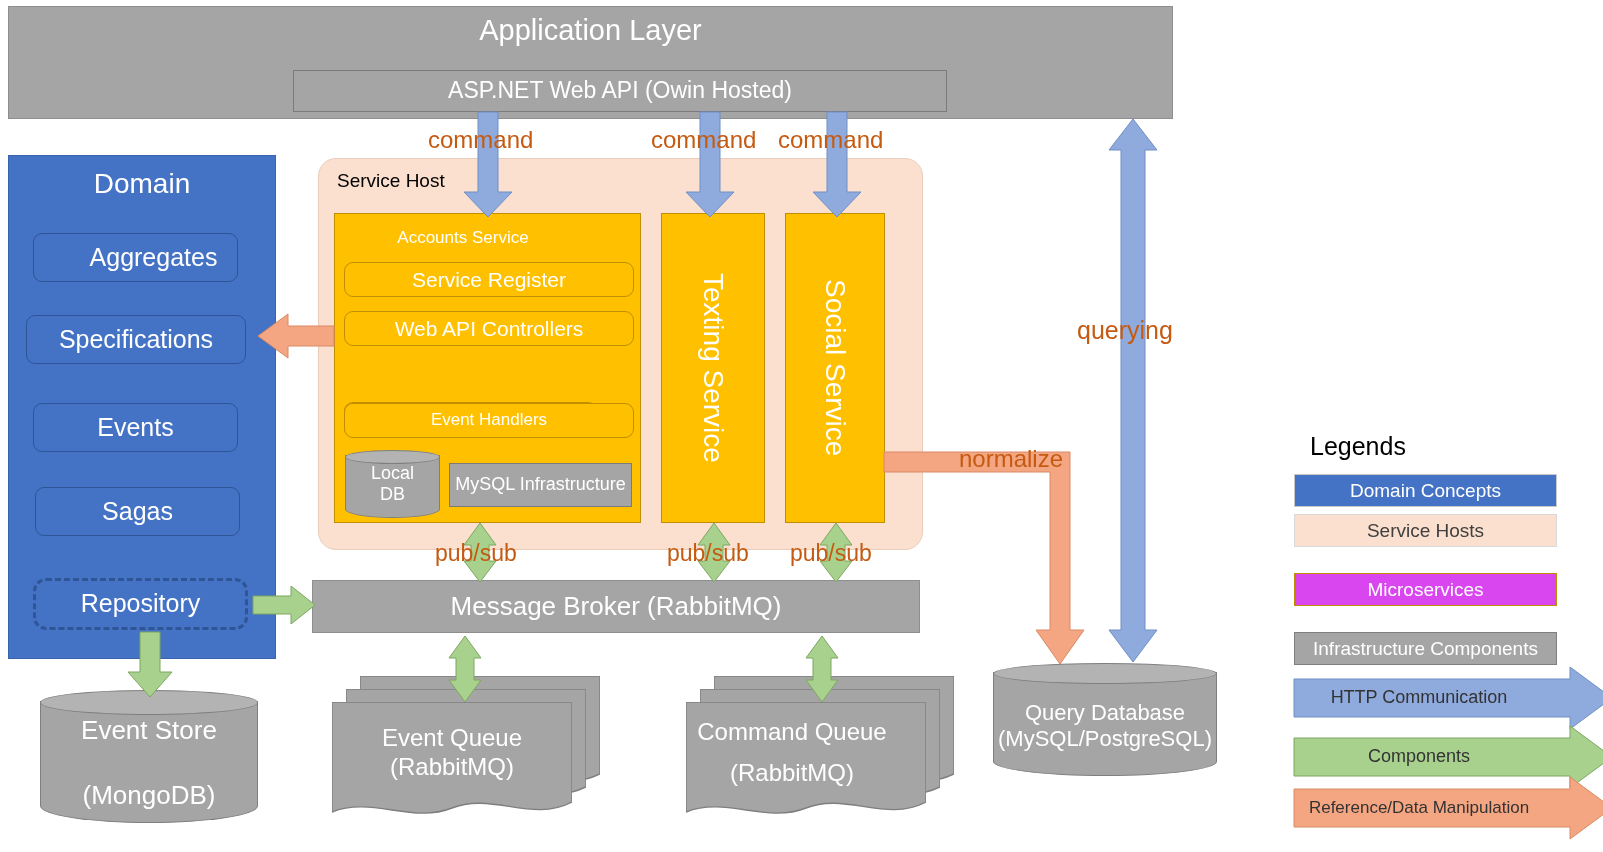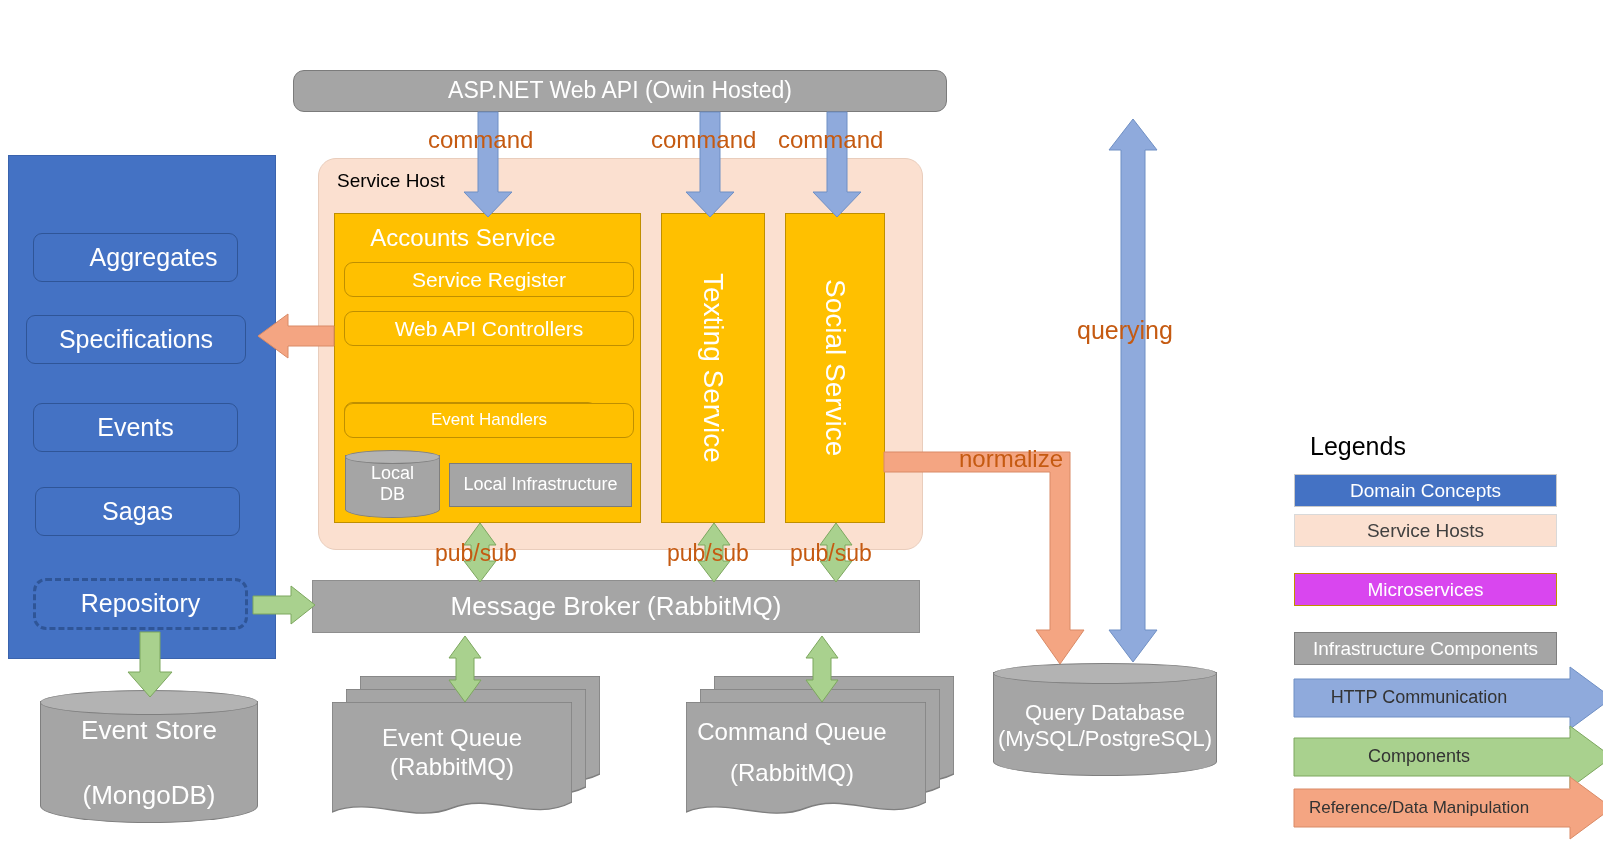--- a/index.html
+++ b/index.html
@@ -3,21 +3,21 @@
 <meta charset="utf-8">
 <style>
   html,body{margin:0;padding:0;background:#ffffff;}
   body{width:1603px;height:852px;overflow:hidden;font-family:"Liberation Sans",sans-serif;}
   #stage{position:relative;width:1603px;height:852px;background:#fff;}
   .abs{position:absolute;box-sizing:border-box;}
   .ctr{display:flex;align-items:center;justify-content:center;text-align:center;line-height:1.1;}
 
   
   .gray-block{background:#A5A5A5;border:1px solid #8e8e8e;color:#fff;}
-  .gray-sub{background:#A5A5A5;border:1px solid #7b7b7b;color:#fff;border-radius:11px;}
+  .gray-sub{background:#A5A5A5;border:1px solid #7b7b7b;color:#fff;border-radius:0;}
   .blue-panel{background:#4472C4;border:1px solid #3a63ad;color:#fff;}
   .blue-item{background:transparent;border:1.5px solid #2F5597;border-radius:9px;color:#fff;}
   .blue-item-dashed{background:transparent;border:3px dashed #2F5597;border-radius:13px;color:#fff;}
   .host-panel{background:#FBE0D0;border:1px solid #e9cdbc;border-radius:18px;}
   .ms-box{background:#FFC000;border:1px solid #bf8f00;color:#fff;}
   .ms-item{background:#FFC000;border:1.5px solid #bf8f00;border-radius:9px;color:#fff;}
   .infra-box{background:#A5A5A5;border:1.5px solid #7b7b7b;color:#fff;}
 
   .vert{writing-mode:vertical-rl;}
 
@@ -38,25 +38,31 @@
   svg.ov{position:absolute;left:0;top:0;width:1603px;height:852px;overflow:visible;pointer-events:none;}
 
   
   .lg-swatch{display:flex;align-items:center;justify-content:center;text-align:center;}
 </style>
 </head>
 <body>
 
 <div id="stage">
 
+  <div class="abs gray-block ctr" style="left:8px;top:6px;width:1165px;height:113px;align-items:flex-start;padding-top:8px;">
+    <span style="font-size:29px;">Application Layer</span>
+  </div>
   <div class="abs gray-sub ctr" style="left:293px;top:70px;width:654px;height:42px;">
     <span style="font-size:23px;">ASP.NET Web API (Owin Hosted)</span>
   </div>
 
   <div class="abs blue-panel" style="left:8px;top:155px;width:268px;height:504px;"></div>
+  <div class="abs ctr" style="left:8px;top:165px;width:268px;height:38px;color:#fff;font-size:28px;">
+    <span>Domain</span>
+  </div>
 
   <div class="abs blue-item ctr" style="left:33px;top:233px;width:205px;height:49px;">
     <span style="font-size:25px;margin-left:36px;">Aggregates</span>
   </div>
   <div class="abs blue-item ctr" style="left:26px;top:315px;width:220px;height:49px;">
     <span style="font-size:25px;">Specifications</span>
   </div>
   <div class="abs blue-item ctr" style="left:33px;top:403px;width:205px;height:49px;">
     <span style="font-size:25px;">Events</span>
   </div>
@@ -66,21 +72,21 @@
   <div class="abs blue-item-dashed ctr" style="left:33px;top:578px;width:215px;height:52px;">
     <span style="font-size:25px;">Repository</span>
   </div>
 
   <div class="abs host-panel" style="left:318px;top:158px;width:605px;height:392px;"></div>
   <div class="abs" style="left:337px;top:170px;color:#000;font-size:19px;">
     <span>Service Host</span>
   </div>
 
   <div class="abs ms-box" style="left:334px;top:213px;width:307px;height:310px;"></div>
-  <div class="abs ctr" style="left:334px;top:222px;width:258px;height:32px;color:#fff;font-size:24px;">
+  <div class="abs ctr" style="left:334px;top:222px;width:258px;height:32px;color:#fff;font-size:17px;">
     <span>Accounts Service</span>
   </div>
 
   <div class="abs ms-item ctr" style="left:344px;top:262px;width:290px;height:35px;">
     <span style="font-size:21px;">Service Register</span>
   </div>
   <div class="abs ms-item ctr" style="left:344px;top:311px;width:290px;height:35px;">
     <span style="font-size:21px;">Web API Controllers</span>
   </div>
   <div class="abs ms-item ctr" style="left:344px;top:358px;width:253px;height:35px;margin-top:44px;">
@@ -93,21 +99,21 @@
   <div class="cyl" style="left:345px;top:450px;width:95px;height:68px;">
     <div class="body"></div>
     <div class="top"></div>
     <div class="lbl" style="font-size:18px;flex-direction:column;">
       <span>Local</span>
       <span>DB</span>
     </div>
   </div>
 
   <div class="abs infra-box ctr" style="left:449px;top:463px;width:183px;height:44px;">
-    <span style="font-size:18px;">Local Infrastructure</span>
+    <span style="font-size:18px;">MySQL Infrastructure</span>
   </div>
 
   <div class="abs ms-box ctr" style="left:661px;top:213px;width:104px;height:310px;">
     <span class="vert" style="font-size:28px;">Texting Service</span>
   </div>
 
   <div class="abs ms-box ctr" style="left:785px;top:213px;width:100px;height:310px;">
     <span class="vert" style="font-size:28px;">Social Service</span>
   </div>
 

